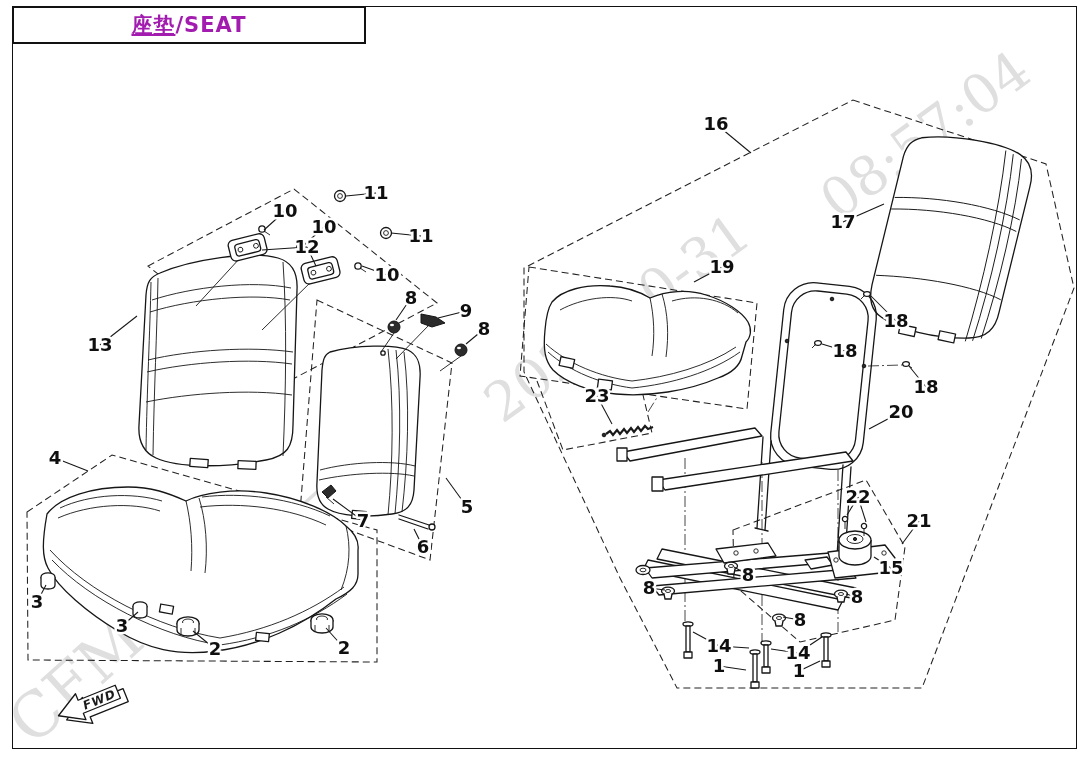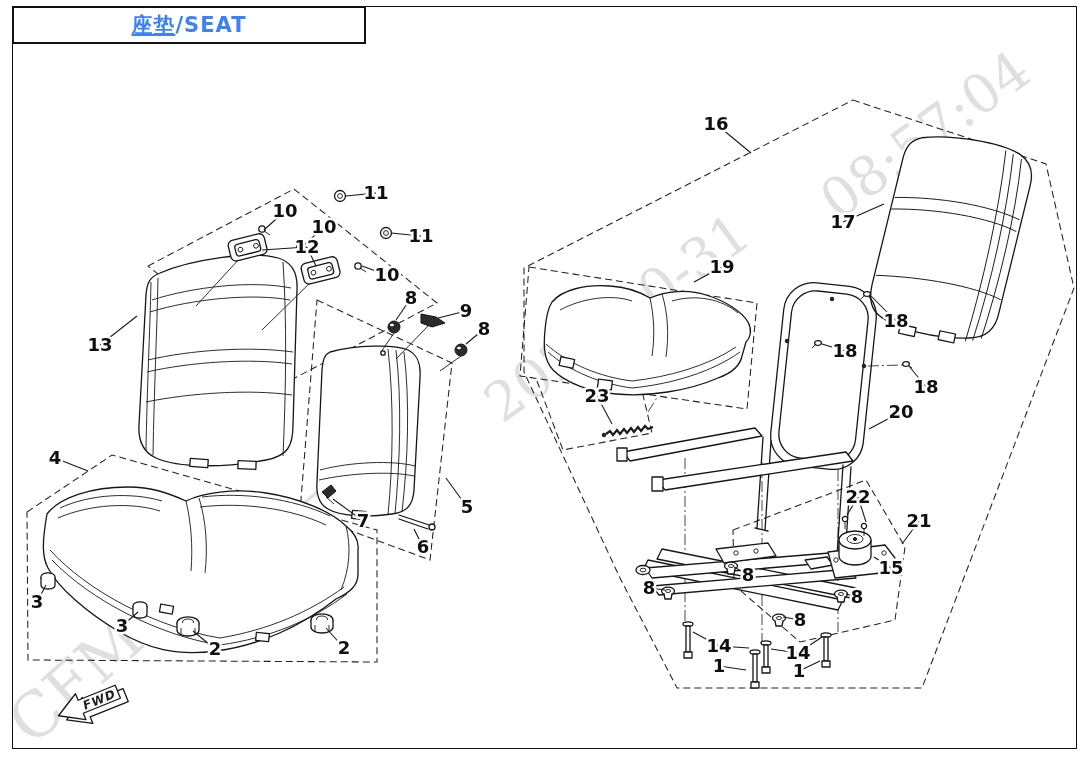--- a/index.html
+++ b/index.html
@@ -10,21 +10,21 @@
   .thin{stroke:#161616;stroke-width:0.9;fill:none;}
   .dark{stroke:#161616;stroke-width:1;fill:#2b2b2b;}
   .dash{stroke:#222;stroke-width:1.05;fill:none;stroke-dasharray:7 4;}
   .dashdot{stroke:#333;stroke-width:0.9;fill:none;stroke-dasharray:11 3 2 3;}
   .leader{stroke:#161616;stroke-width:1.05;fill:none;}
   .callout{font:bold 18px "DejaVu Sans",sans-serif;fill:#0f0f0f;text-anchor:middle;
            paint-order:stroke;stroke:#ffffff;stroke-width:5px;stroke-linejoin:round;}
   .wm{font-family:"DejaVu Serif",serif;text-anchor:middle;opacity:0.9;}
   #titlebox{position:absolute;left:12px;top:6px;width:354px;height:38px;border:2px solid #111;
             box-sizing:border-box;background:#fff;display:flex;align-items:center;justify-content:center;}
-  #titlebox .t{font:bold 21px "DejaVu Sans",sans-serif;color:#3b82f6;letter-spacing:1px;}
+  #titlebox .t{font:bold 21px "DejaVu Sans",sans-serif;color:#a21caf;letter-spacing:1px;}
   #titlebox .cn{text-decoration:underline;}
   #pageborder{position:absolute;left:12px;top:6px;width:1065px;height:743px;border:1.6px solid #111;box-sizing:border-box;}
 </style>
 </head>
 <body>
 
 <div id="stage">
 
   <div id="pageborder"></div>
 

